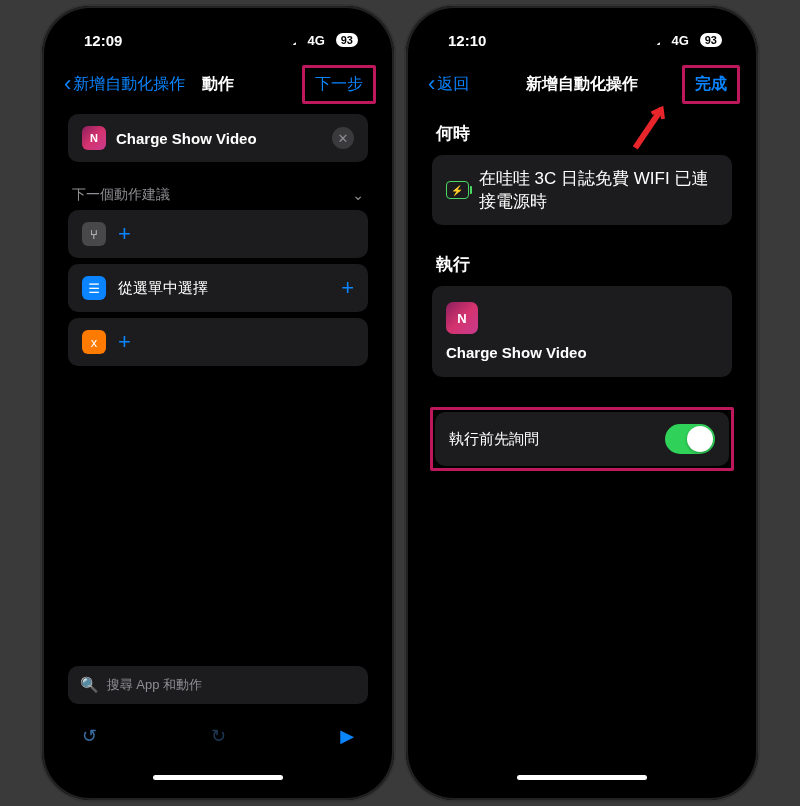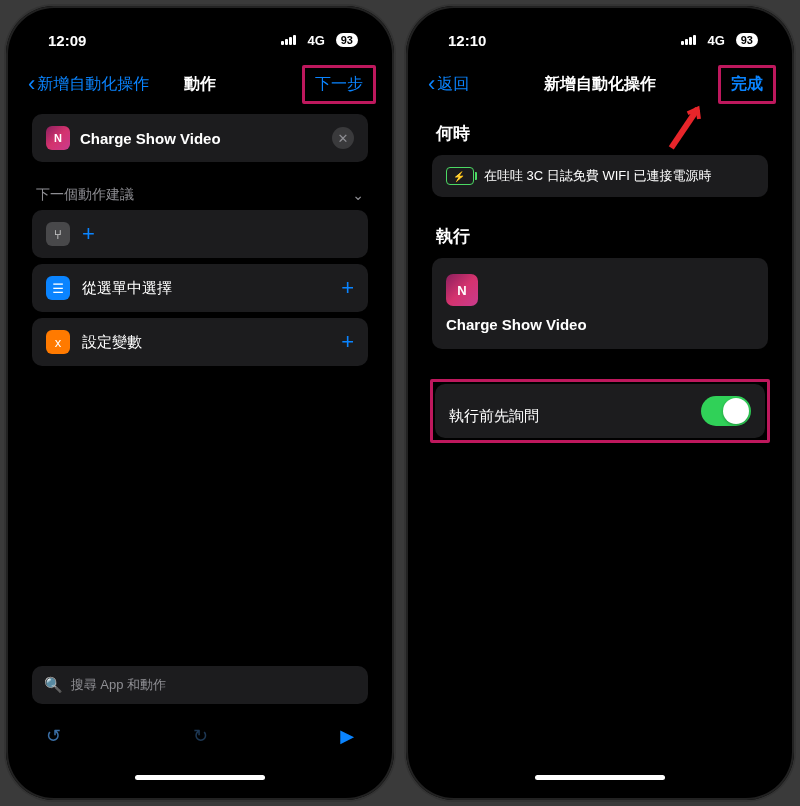--- a/index.html
+++ b/index.html
@@ -7,21 +7,21 @@
   background: #3a3a3a;
   font-family: -apple-system, BlinkMacSystemFont, "Segoe UI", sans-serif;
   width: 800px;
   height: 806px;
   display: flex;
   justify-content: center;
   align-items: center;
   gap: 12px;
 }
 .phone {
-  width: 388px;
+  width: 352px;
   height: 794px;
   background: #000;
   border-radius: 48px;
   padding: 12px;
   position: relative;
   box-shadow: 0 0 0 2px #333, inset 0 0 0 2px #222;
 }
 .screen {
   width: 100%;
   height: 100%;
@@ -144,32 +144,32 @@
 .cond-card {
   background:#1c1c1e; border-radius:10px; padding:12px 14px;
   display:flex; align-items:center; gap:10px; margin-bottom:20px;
 }
 .charge-icon {
   width:28px;height:18px;border:1.5px solid #4cd964;border-radius:4px;
   display:flex;align-items:center;justify-content:center;color:#4cd964;font-size:10px;
   position:relative;
 }
 .charge-icon::after{content:"";position:absolute;right:-4px;top:4px;width:2px;height:8px;background:#4cd964;border-radius:0 1px 1px 0;}
-.cond-text { color:#fff; font-size:13px; }
+.cond-text { color:#fff; font-size:17px; }
 
 .action-card {
   background:#1c1c1e; border-radius:10px; padding:16px 14px;
   display:flex; flex-direction:column; gap:10px; margin-bottom:30px;
 }
 .action-card .app-icon{width:32px;height:32px;border-radius:7px;font-size:13px;}
 .action-card .name{color:#fff;font-size:15px;font-weight:600;}
 
 .toggle-card {
   background:#1c1c1e; border-radius:10px; padding:12px 14px;
-  display:flex; align-items:flex-end; justify-content:space-between;
+  display:flex; align-items:center; justify-content:space-between;
 }
 .toggle-card .label{color:#fff;font-size:15px;font-weight:500;}
 .toggle {
   width:50px;height:30px;background:#30d158;border-radius:15px;position:relative;
 }
 .toggle .knob{position:absolute;right:2px;top:2px;width:26px;height:26px;background:#fff;border-radius:50%;box-shadow:0 1px 3px rgba(0,0,0,.3);}
 .toggle-wrap.highlight-box{padding:2px;margin:0 -2px;}
 
 .arrow-annotation {
   position:absolute; top:86px; right:64px; z-index:50;
@@ -221,21 +221,20 @@
         <div class="icon-sq icon-gray">⑂</div>
         <div class="plus">+</div>
       </div>
       <div class="list-item">
         <div class="icon-sq icon-blue">☰</div>
         <div class="label">從選單中選擇</div>
         <div class="plus">+</div>
       </div>
       <div class="list-item">
         <div class="icon-sq icon-darkorange">x</div>
-        <div class="label">設定變數</div>
         <div class="plus">+</div>
       </div>
     </div>
 
     <div class="search-bar">
       <span class="mag">🔍</span>
       <span class="ph">搜尋 App 和動作</span>
     </div>
 
     <div class="bottom-toolbar">

